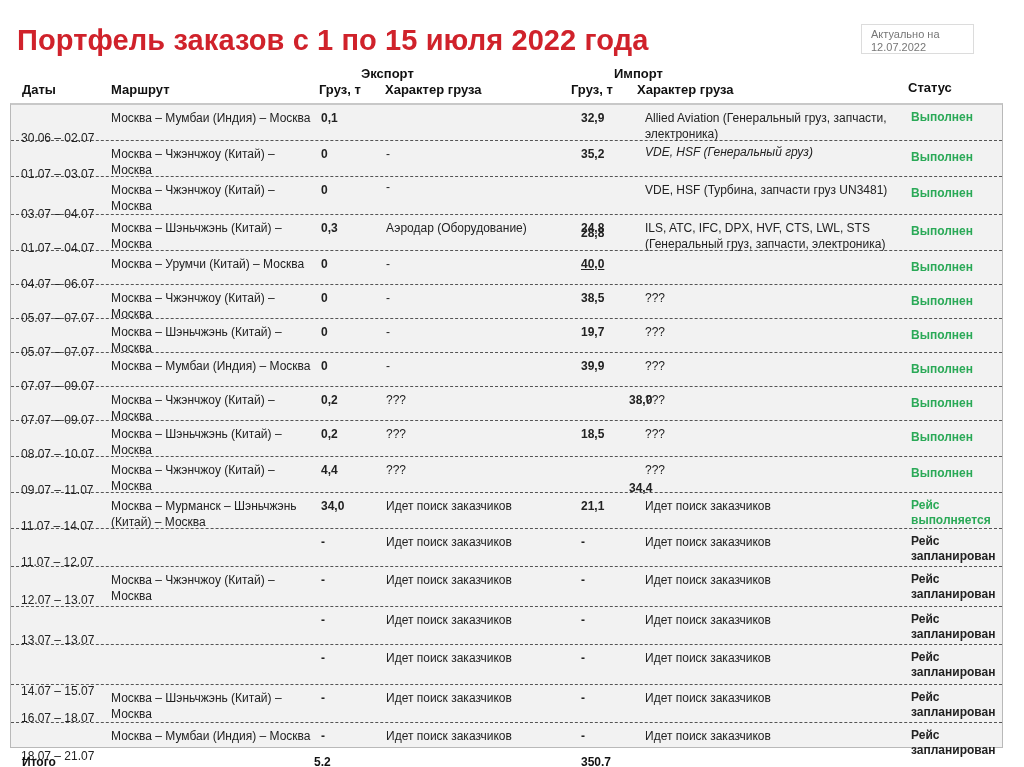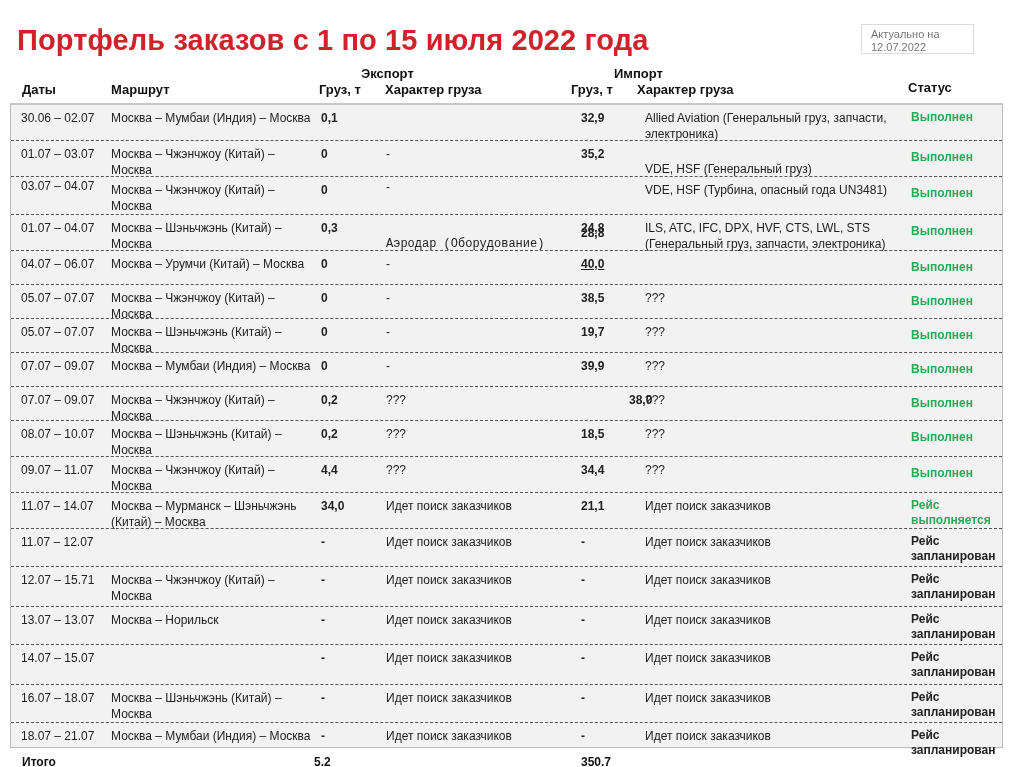--- a/index.html
+++ b/index.html
@@ -18,21 +18,21 @@
     font-size:11px; color:#777; line-height:13px; padding:3px 0 0 9px; box-sizing:border-box;
   }
   .hdr { position:absolute; font-size:13px; font-weight:bold; color:#111; white-space:nowrap; }
   .table-box {
     position:absolute; left:10px; top:103px; width:993px; height:645px;
     background:#f2f2f2; border:1px solid #b9b9b9; border-top:2px solid #c8c8c8; box-sizing:border-box;
   }
   .row { position:absolute; left:0; width:100%; border-bottom:1px dashed #555; box-sizing:border-box; }
   .row:last-child { border-bottom:none; }
   .cell { position:absolute; font-size:12px; line-height:16px; color:#222; }
-  .c-date { left:10px; width:95px; white-space:nowrap; }
+  .c-date { left:10px; width:95px; white-space:nowrap;margin-top:20px; }
   .c-route { left:100px; width:200px; }
   .c-exw { left:310px; width:60px; font-weight:bold; }
   .c-exc { left:375px; width:185px; }
   .c-imw { left:570px; width:60px; font-weight:bold; }
   .c-imc { left:634px; width:265px; }
   .c-status { left:900px; width:92px; font-weight:bold; line-height:15px; }
   .st-done { color:#2aa957; }
   .st-going { color:#2aa957; }
   .st-planned { color:#222; }
   .total { position:absolute; top:755px; font-size:12px; font-weight:bold; color:#111; }
@@ -64,37 +64,37 @@
       <div class="cell c-imw" style="top: 5px;">32,9</div>
       <div class="cell c-imc" style="top: 5px;">Allied Aviation (Генеральный груз, запчасти, электроника)</div>
       <div class="cell c-status st-done" style="top: 5px;">Выполнен</div>
     </div>
     <div class="row" style="top: 36px; height: 36px;">
       <div class="cell c-date" style="top: 5px;">01.07 – 03.07</div>
       <div class="cell c-route" style="top: 5px;">Москва – Чжэнчжоу (Китай) – Москва</div>
       <div class="cell c-exw" style="top: 5px;">0</div>
       <div class="cell c-exc" style="top: 5px;">-</div>
       <div class="cell c-imw" style="top: 5px;">35,2</div>
-      <div class="cell c-imc" style="top: 20px;">VDE, HSF (Генеральный груз)</div>
+      <div class="cell c-imc" style="top: 3px; font-style: italic;">VDE, HSF (Генеральный груз)</div>
       <div class="cell c-status st-done" style="top: 9px;">Выполнен</div>
     </div>
     <div class="row" style="top: 72px; height: 38px;">
-      <div class="cell c-date" style="top: 1px;">03.07 – 04.07</div>
+      <div class="cell c-date" style="top: 9px;">03.07 – 04.07</div>
       <div class="cell c-route" style="top: 5px;">Москва – Чжэнчжоу (Китай) – Москва</div>
       <div class="cell c-exw" style="top: 5px;">0</div>
       <div class="cell c-exc" style="top: 2px;">-</div>
       <div class="cell c-imw" style="top: 5px; margin-top: 43px;">28,8</div>
-      <div class="cell c-imc" style="top: 5px;">VDE, HSF (Турбина, опасный года UN3481)</div>
+      <div class="cell c-imc" style="top: 5px;">VDE, HSF (Турбина, запчасти груз UN3481)</div>
       <div class="cell c-status st-done" style="top: 9px;">Выполнен</div>
     </div>
     <div class="row" style="top: 110px; height: 36px;">
       <div class="cell c-date" style="top: 5px;">01.07 – 04.07</div>
       <div class="cell c-route" style="top: 5px;">Москва – Шэньчжэнь (Китай) – Москва</div>
       <div class="cell c-exw" style="top: 5px;">0,3</div>
-      <div class="cell c-exc" style="top: 21px; font-family: Liberation Mono, monospace;">Аэродар (Оборудование)</div>
+      <div class="cell c-exc" style="top: 5px;">Аэродар (Оборудование)</div>
       <div class="cell c-imw" style="top: 5px;">24,8</div>
       <div class="cell c-imc" style="top: 5px;">ILS, ATC, IFC, DPX, HVF, CTS, LWL, STS (Генеральный груз, запчасти, электроника)</div>
       <div class="cell c-status st-done" style="top: 9px;">Выполнен</div>
     </div>
     <div class="row" style="top: 146px; height: 34px;">
       <div class="cell c-date" style="top: 5px;">04.07 – 06.07</div>
       <div class="cell c-route" style="top: 5px;">Москва – Урумчи (Китай) – Москва</div>
       <div class="cell c-exw" style="top: 5px;">0</div>
       <div class="cell c-exc" style="top: 5px;">-</div>
       <div class="cell c-imw" style="top: 5px; text-decoration: underline;">40,0</div>
@@ -143,21 +143,21 @@
       <div class="cell c-exc" style="top: 5px;">???</div>
       <div class="cell c-imw" style="top: 5px;">18,5</div>
       <div class="cell c-imc" style="top: 5px;">???</div>
       <div class="cell c-status st-done" style="top: 9px;">Выполнен</div>
     </div>
     <div class="row" style="top: 352px; height: 36px;">
       <div class="cell c-date" style="top: 5px;">09.07 – 11.07</div>
       <div class="cell c-route" style="top: 5px;">Москва – Чжэнчжоу (Китай) – Москва</div>
       <div class="cell c-exw" style="top: 5px;">4,4</div>
       <div class="cell c-exc" style="top: 5px;">???</div>
-      <div class="cell c-imw" style="top: 5px;">34,4</div>
+      <div class="cell c-imw" style="top: 23px; margin-left: 48px;">34,4</div>
       <div class="cell c-imc" style="top: 5px;">???</div>
       <div class="cell c-status st-done" style="top: 9px;">Выполнен</div>
     </div>
     <div class="row" style="top: 388px; height: 36px;">
       <div class="cell c-date" style="top: 5px;">11.07 – 14.07</div>
       <div class="cell c-route" style="top: 5px;">Москва – Мурманск – Шэньчжэнь (Китай) – Москва</div>
       <div class="cell c-exw" style="top: 5px;">34,0</div>
       <div class="cell c-exc" style="top: 5px;">Идет поиск заказчиков</div>
       <div class="cell c-imw" style="top: 5px;">21,1</div>
       <div class="cell c-imc" style="top: 5px;">Идет поиск заказчиков</div>
@@ -165,39 +165,38 @@
     </div>
     <div class="row" style="top: 424px; height: 38px;">
       <div class="cell c-date" style="top: 5px;">11.07 – 12.07</div>
       <div class="cell c-exw" style="top: 5px;">-</div>
       <div class="cell c-exc" style="top: 5px;">Идет поиск заказчиков</div>
       <div class="cell c-imw" style="top: 5px;">-</div>
       <div class="cell c-imc" style="top: 5px;">Идет поиск заказчиков</div>
       <div class="cell c-status st-planned" style="top: 5px;">Рейс запланирован</div>
     </div>
     <div class="row" style="top: 462px; height: 40px;">
-      <div class="cell c-date" style="top: 5px;">12.07 – 15.71</div>
+      <div class="cell c-date" style="top: 5px;">12.07 – 13.07</div>
       <div class="cell c-route" style="top: 5px;">Москва – Чжэнчжоу (Китай) – Москва</div>
       <div class="cell c-exw" style="top: 5px;">-</div>
       <div class="cell c-exc" style="top: 5px;">Идет поиск заказчиков</div>
       <div class="cell c-imw" style="top: 5px;">-</div>
       <div class="cell c-imc" style="top: 5px;">Идет поиск заказчиков</div>
       <div class="cell c-status st-planned" style="top: 5px;">Рейс запланирован</div>
     </div>
     <div class="row" style="top: 502px; height: 38px;">
       <div class="cell c-date" style="top: 5px;">13.07 – 13.07</div>
-      <div class="cell c-route" style="top: 5px;">Москва – Норильск</div>
       <div class="cell c-exw" style="top: 5px;">-</div>
       <div class="cell c-exc" style="top: 5px;">Идет поиск заказчиков</div>
       <div class="cell c-imw" style="top: 5px;">-</div>
       <div class="cell c-imc" style="top: 5px;">Идет поиск заказчиков</div>
       <div class="cell c-status st-planned" style="top: 5px;">Рейс запланирован</div>
     </div>
     <div class="row" style="top: 540px; height: 40px;">
-      <div class="cell c-date" style="top: 5px;">14.07 – 15.07</div>
+      <div class="cell c-date" style="top: 18px;">14.07 – 15.07</div>
       <div class="cell c-exw" style="top: 5px;">-</div>
       <div class="cell c-exc" style="top: 5px;">Идет поиск заказчиков</div>
       <div class="cell c-imw" style="top: 5px;">-</div>
       <div class="cell c-imc" style="top: 5px;">Идет поиск заказчиков</div>
       <div class="cell c-status st-planned" style="top: 5px;">Рейс запланирован</div>
     </div>
     <div class="row" style="top: 580px; height: 38px;">
       <div class="cell c-date" style="top: 5px;">16.07 – 18.07</div>
       <div class="cell c-route" style="top: 5px;">Москва – Шэньчжэнь (Китай) – Москва</div>
       <div class="cell c-exw" style="top: 5px;">-</div>

